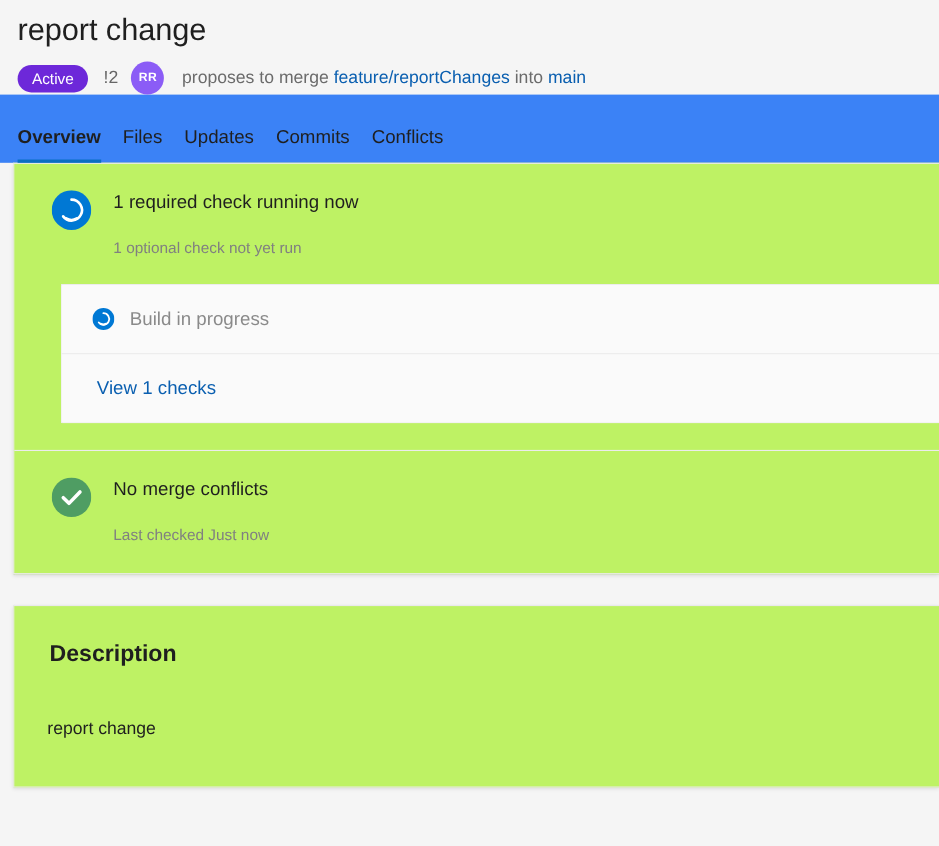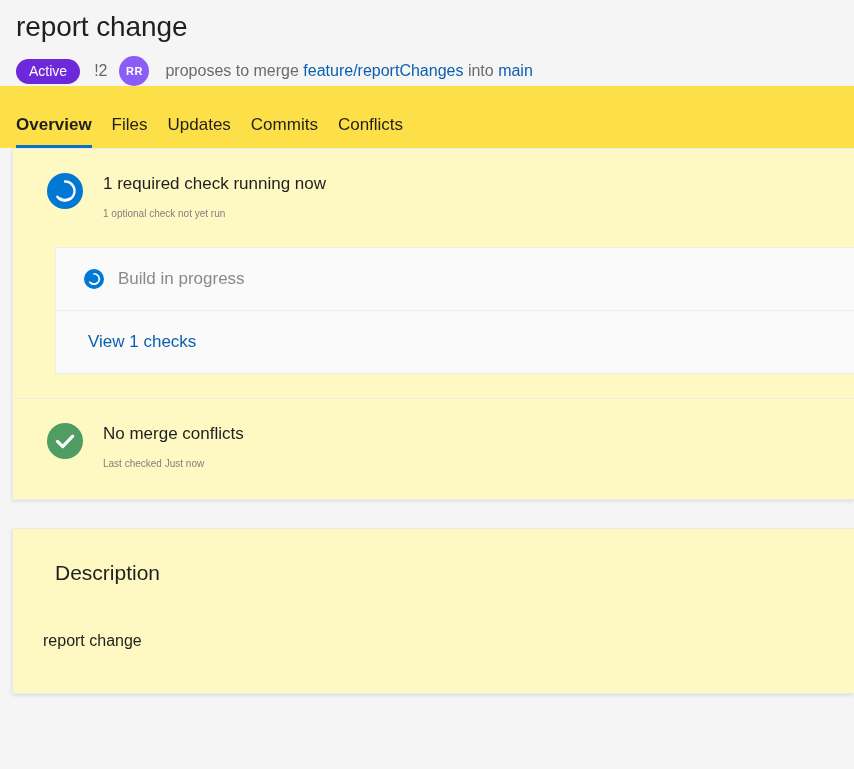--- a/index.html
+++ b/index.html
@@ -88,21 +88,21 @@
   .merge-text .branch-link {
     color: #0a5fb0;
     cursor: pointer;
   }
 
   
   .tab-bar {
     display: flex;
     align-items: flex-end;
     padding: 20px 16px 0 16px;
-    background: #fde047;
+    background: #3b82f6;
     height: 62px;
   }
 
   .tab {
     position: relative;
     font-size: 17px;
     line-height: 22px;
     color: #1f1f1f;
     padding: 0 10px 12px 10px;
     cursor: pointer;
@@ -118,21 +118,21 @@
     left: 0;
     right: 10px;
     bottom: 0;
     height: 3px;
     background: #0b6fc2;
   }
   .tab.active:first-child::after { left: 0; right: 10px; }
 
   
   .card {
-    background: #fef9c3;
+    background: #bef264;
     margin: 0 0 0 12px;
     border: 1px solid #eaeaea;
     border-right: none;
     box-shadow: 0 1.6px 3.6px rgba(0,0,0,0.10), 0 0.3px 0.9px rgba(0,0,0,0.08);
   }
 
   .card-section {
     padding: 22px 0 24px 0;
   }
 
@@ -161,24 +161,24 @@
     padding-top: 1px;
   }
 
   .status-primary {
     font-size: 17px;
     line-height: 24px;
     color: #1f1f1f;
   }
 
   .status-secondary {
-    font-size: 10px;
+    font-size: 14px;
     line-height: 22px;
     color: #808080;
-    margin-top: 7px;
+    margin-top: 18px;
   }
 
   
   .checks-panel {
     margin: 22px 0 0 42px;
     background: #fafafa;
     border: 1px solid #ececec;
     border-right: none;
     border-radius: 2px 0 0 2px;
   }
@@ -229,24 +229,24 @@
     cursor: pointer;
   }
 
   
   .card-gap { height: 28px; }
 
   .desc-card { padding: 30px 0 0 0; }
 
   .desc-title {
     font-size: 21px;
-    font-weight: 400;
+    font-weight: 700;
     line-height: 28px;
     color: #1f1f1f;
-    padding: 0 16px 0 42px;
+    padding: 0 16px 0 32px;
   }
 
   .desc-body {
     font-size: 16px;
     line-height: 24px;
     color: #1f1f1f;
     padding: 42px 16px 40px 30px;
   }
 </style>
 </head>

